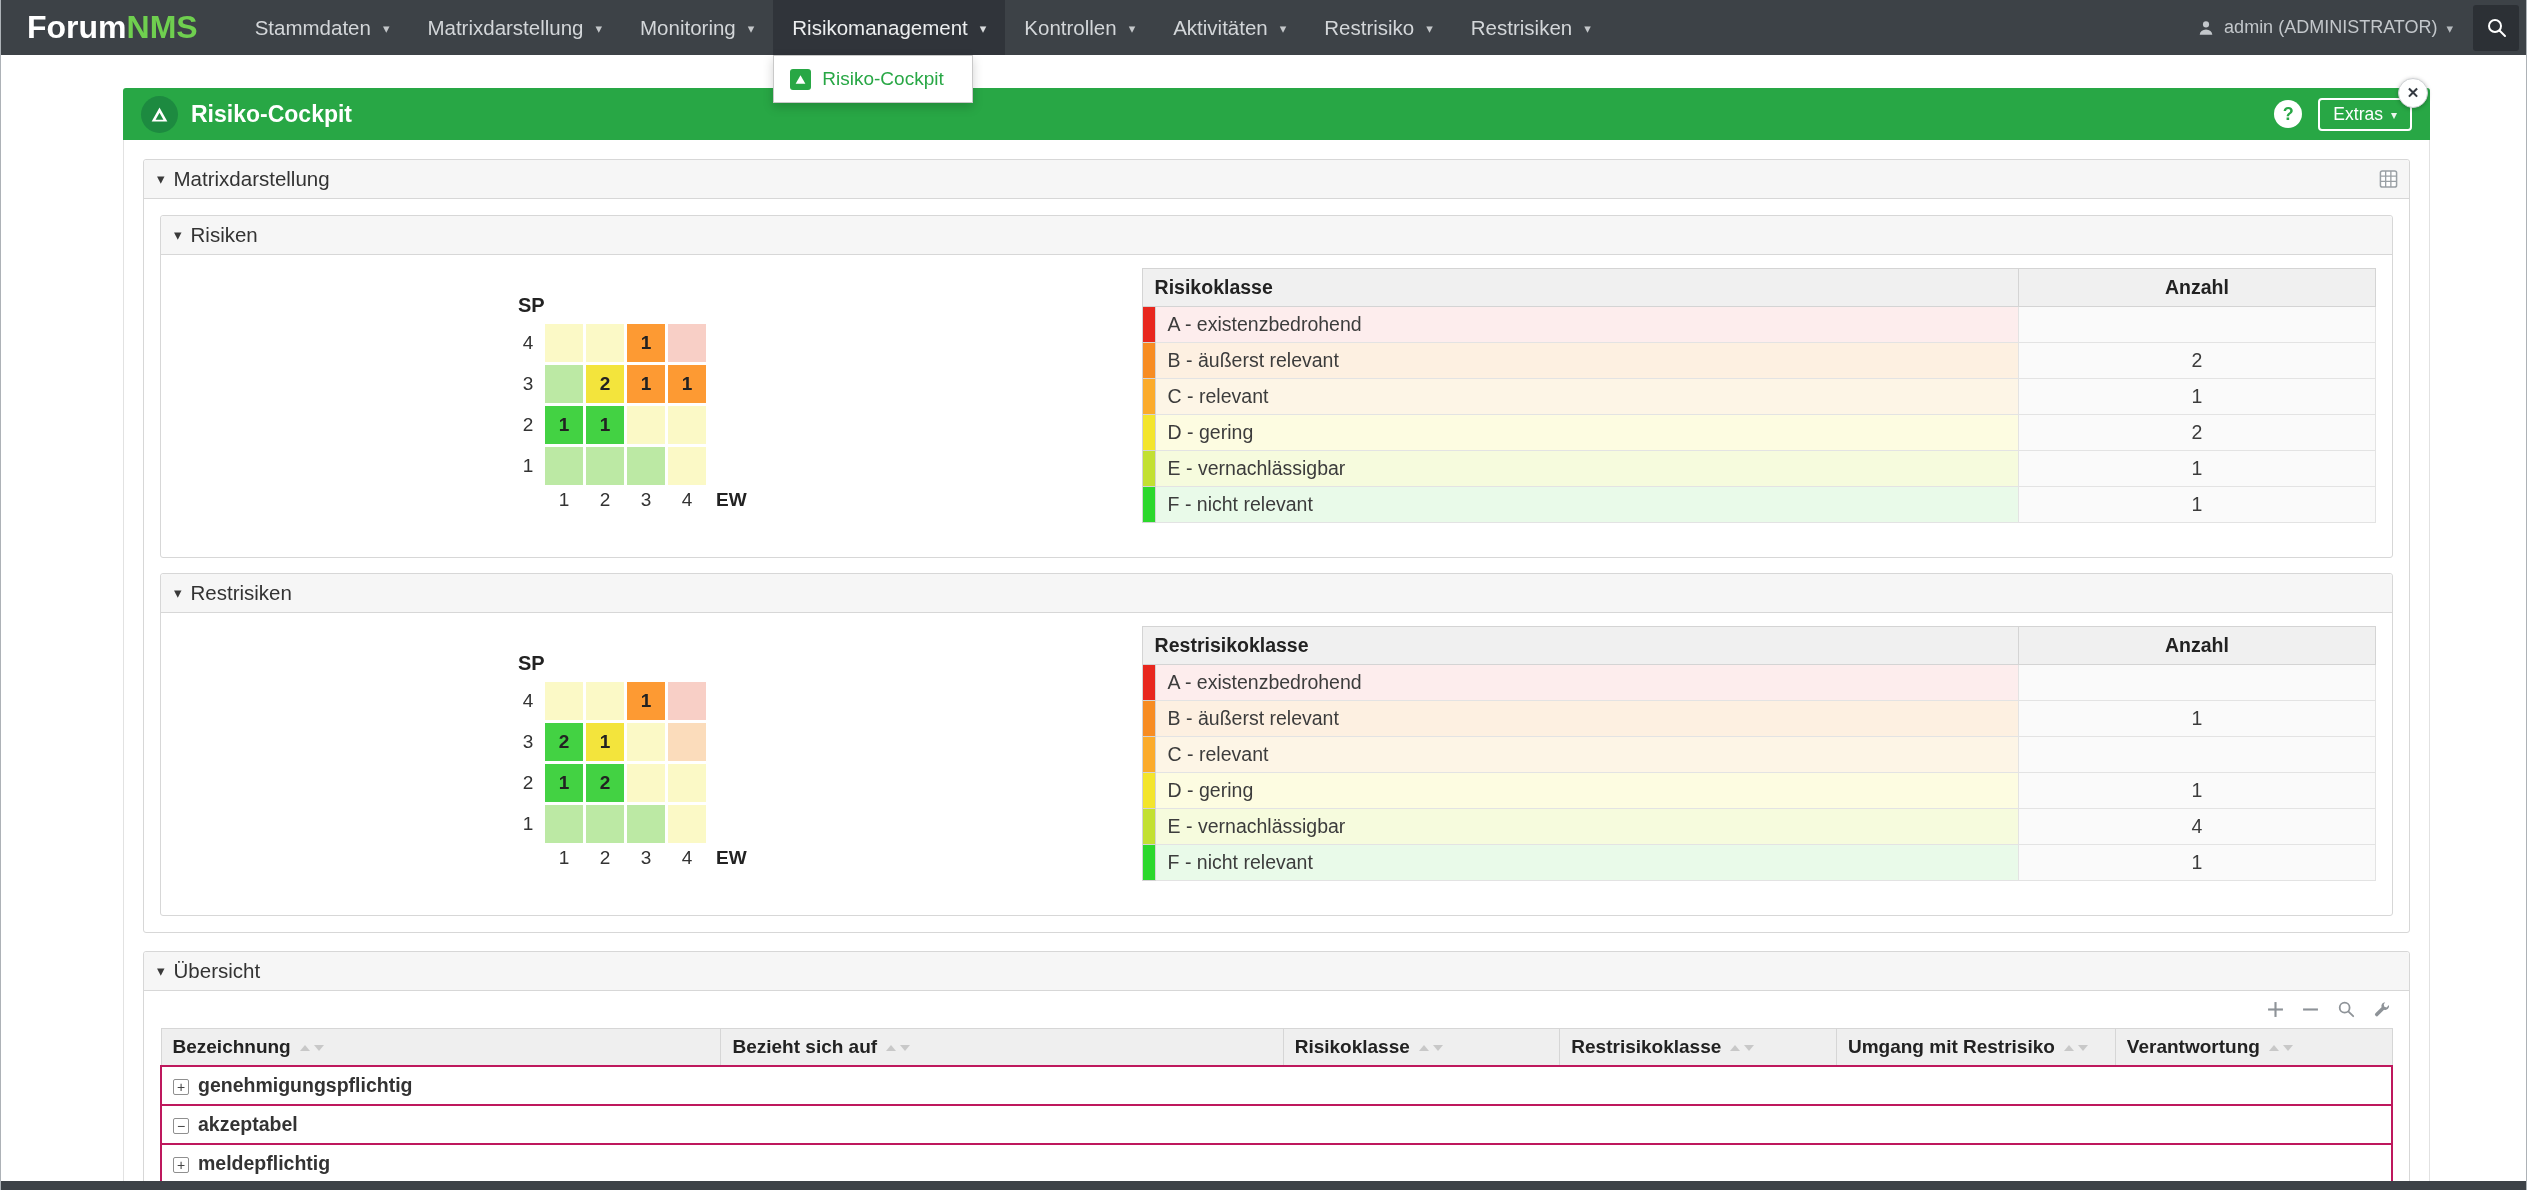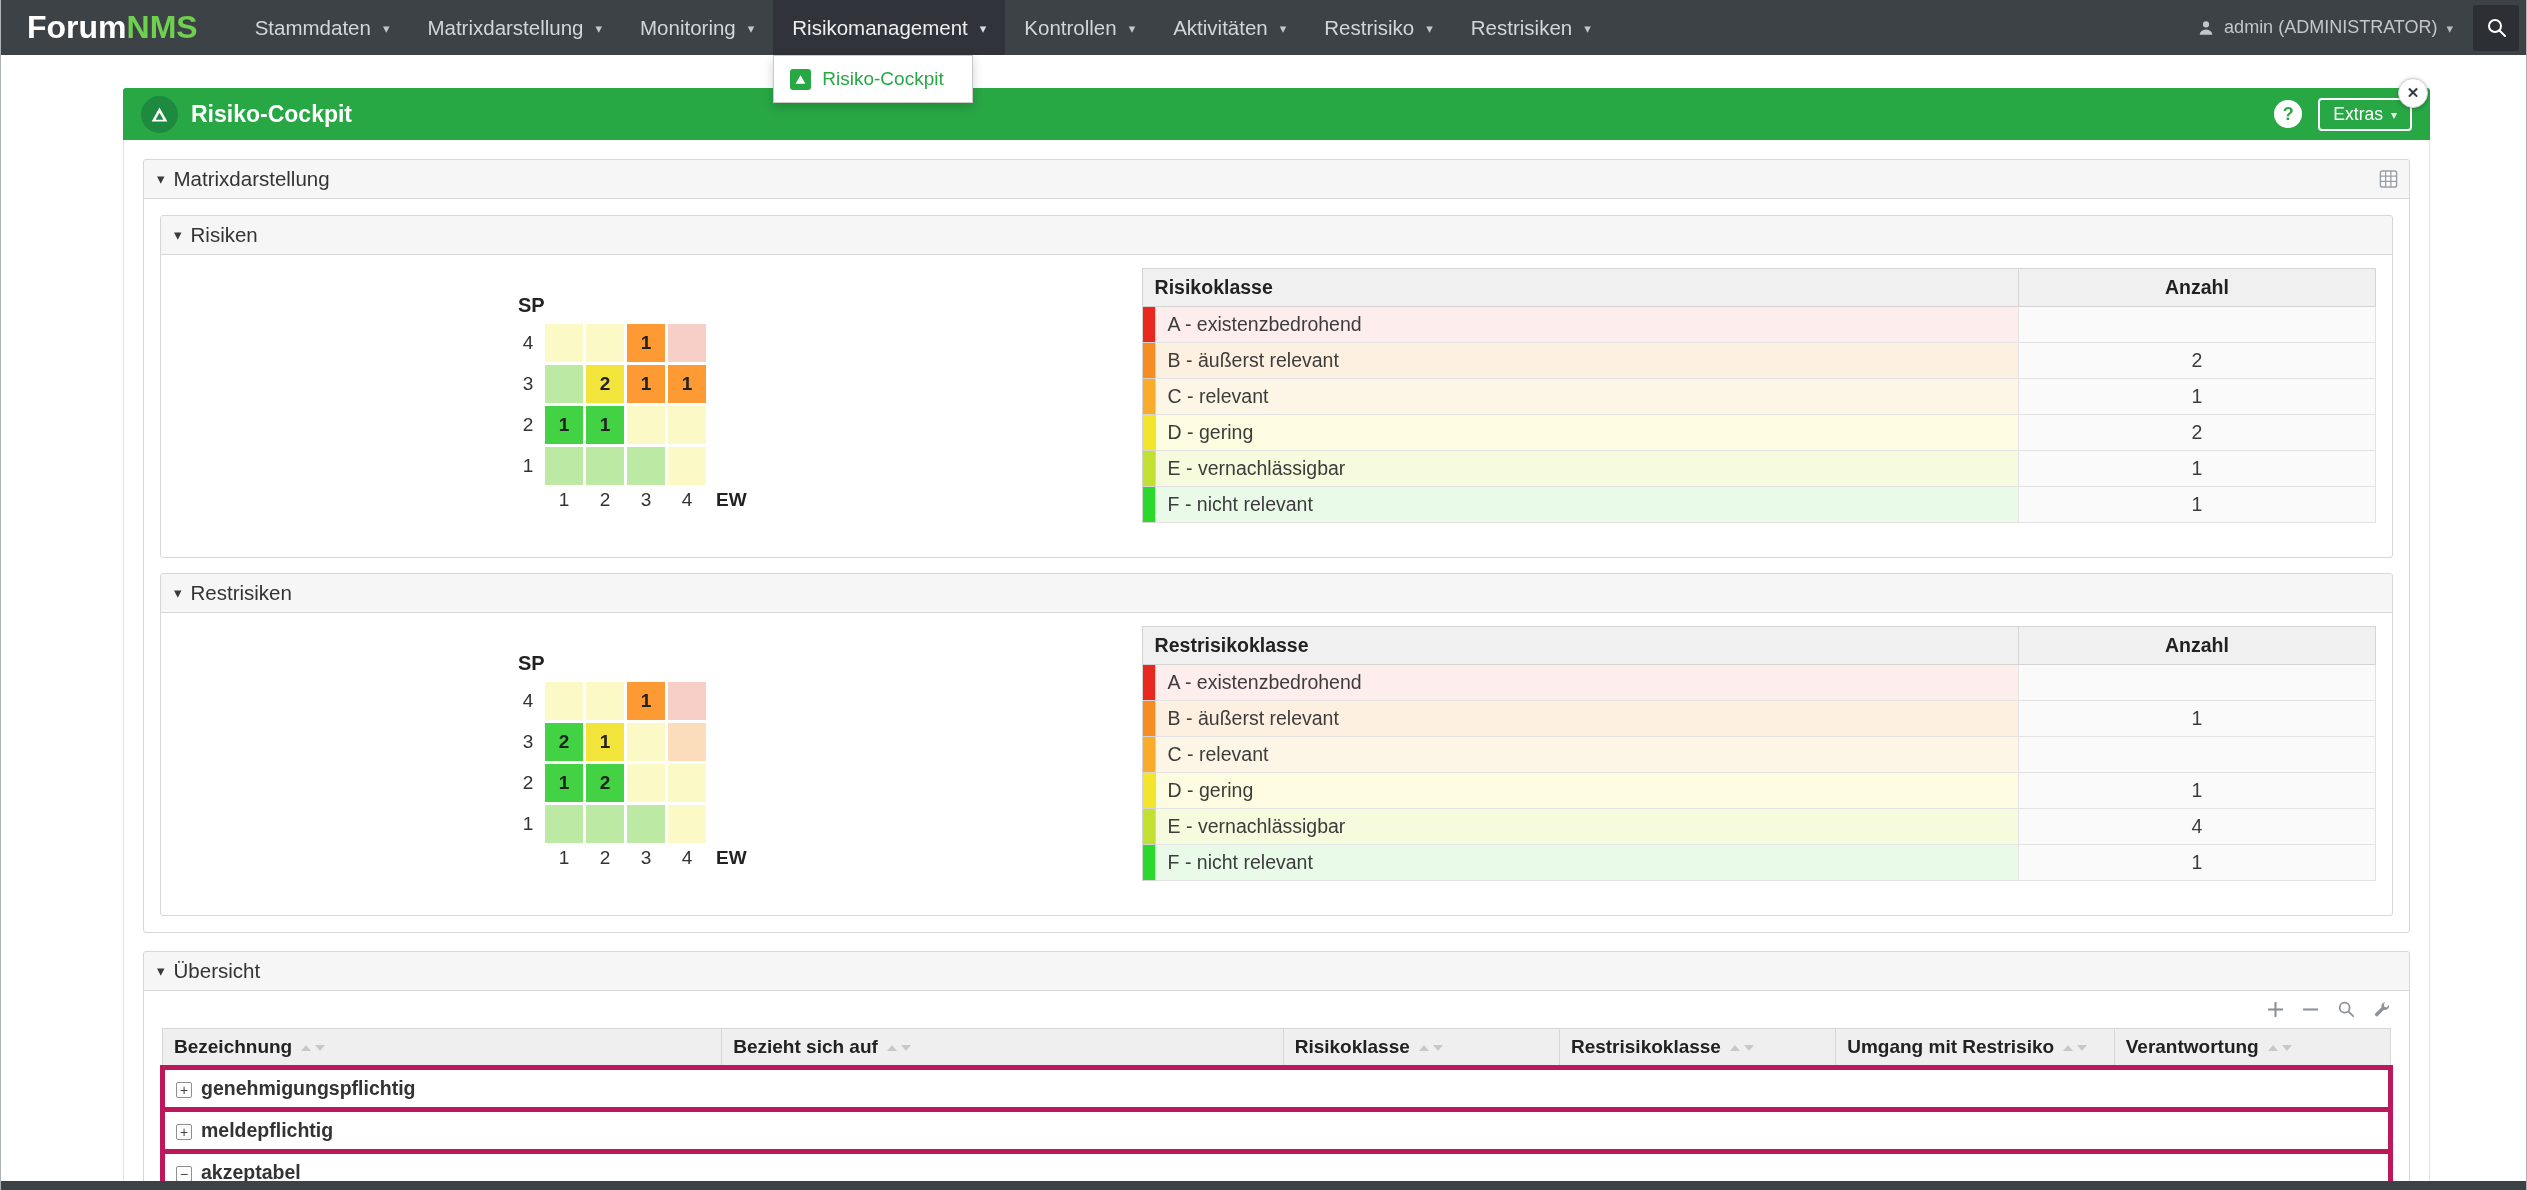--- a/index.html
+++ b/index.html
@@ -67,21 +67,21 @@
   .class-table td.swatch { width:13px; padding:0; border:1px solid #d4d4d4; }
   .class-table td.cnt { text-align:center; background:#fafafa; }
 
   
   .ov { margin-top:18px; }
   .ov-body { padding:0 16px 16px; }
   .ov-toolbar { display:flex; justify-content:flex-end; align-items:center; gap:18px; padding:9px 2px 10px; }
   .tool { display:flex; align-items:center; cursor:pointer; }
   .ov-table { width:100%; border-collapse:collapse; font-size:19.5px; color:#333; }
   .ov-table th { background:#efefef; border:1px solid #d6d6d6; padding:7px 11px; text-align:left; font-weight:bold; font-size:19px; color:#222; white-space:nowrap; }
-  .ov-table td { border:5px solid #be185d; padding:6px 11px; height:40px; }
+  .ov-table td { border:2px solid #be185d; padding:6px 11px; height:40px; }
   .group-row td { font-weight:bold; padding:7px 11px; height:auto; }
   .expander { display:inline-flex; width:16px; height:16px; border:1px solid #8f8f8f; border-radius:2px; align-items:center; justify-content:center; font-size:14px; font-weight:normal; color:#444; margin-right:9px; background:#fff; line-height:1; }
   .cell-flex { display:flex; align-items:center; gap:9px; }
   .sort { display:inline-flex; gap:4px; margin-left:9px; vertical-align:middle; }
   .car { width:0; height:0; display:inline-block; }
   .car.up { border-left:5px solid transparent; border-right:5px solid transparent; border-bottom:6px solid #c8c8c8; }
   .car.dn { border-left:5px solid transparent; border-right:5px solid transparent; border-top:6px solid #c8c8c8; }
 
   .bottom-strip { position:absolute; left:0; right:0; bottom:0; height:9px; background:#3d4247; z-index:50; }
 </style>
@@ -450,24 +450,24 @@
                         <i class="car up"></i>
                         <i class="car dn"></i>
                       </span></th>
                   </tr>
                 </thead>
                 <tbody>
                   <tr class="group-row">
                     <td colspan="6"><span class="expander">+</span><span>genehmigungspflichtig</span></td>
                   </tr>
                   <tr class="group-row">
-                    <td colspan="6"><span class="expander">+</span><span>meldepflichtig</span></td>
+                    <td colspan="6"><span class="expander">−</span><span>akzeptabel</span></td>
                   </tr>
                   <tr class="group-row">
-                    <td colspan="6"><span class="expander">−</span><span>akzeptabel</span></td>
+                    <td colspan="6"><span class="expander">+</span><span>meldepflichtig</span></td>
                   </tr>
                   <tr class="data-row">
                     <td>
                       <span class="cell-flex">
                         <span style="display:flex;">
                           <svg width="23" height="23" viewBox="0 0 24 24">
                             <rect x="2" y="2" width="20" height="20" rx="4" fill="#ebebeb" stroke="#bcbcbc" stroke-width="1.4"></rect>
                             <path d="M6 16.5l4-5 3 3.5 2-2 3 3.5z" fill="#b9b9b9"></path>
                             <circle cx="8.3" cy="8.3" r="1.7" fill="#b9b9b9"></circle>
                           </svg>

